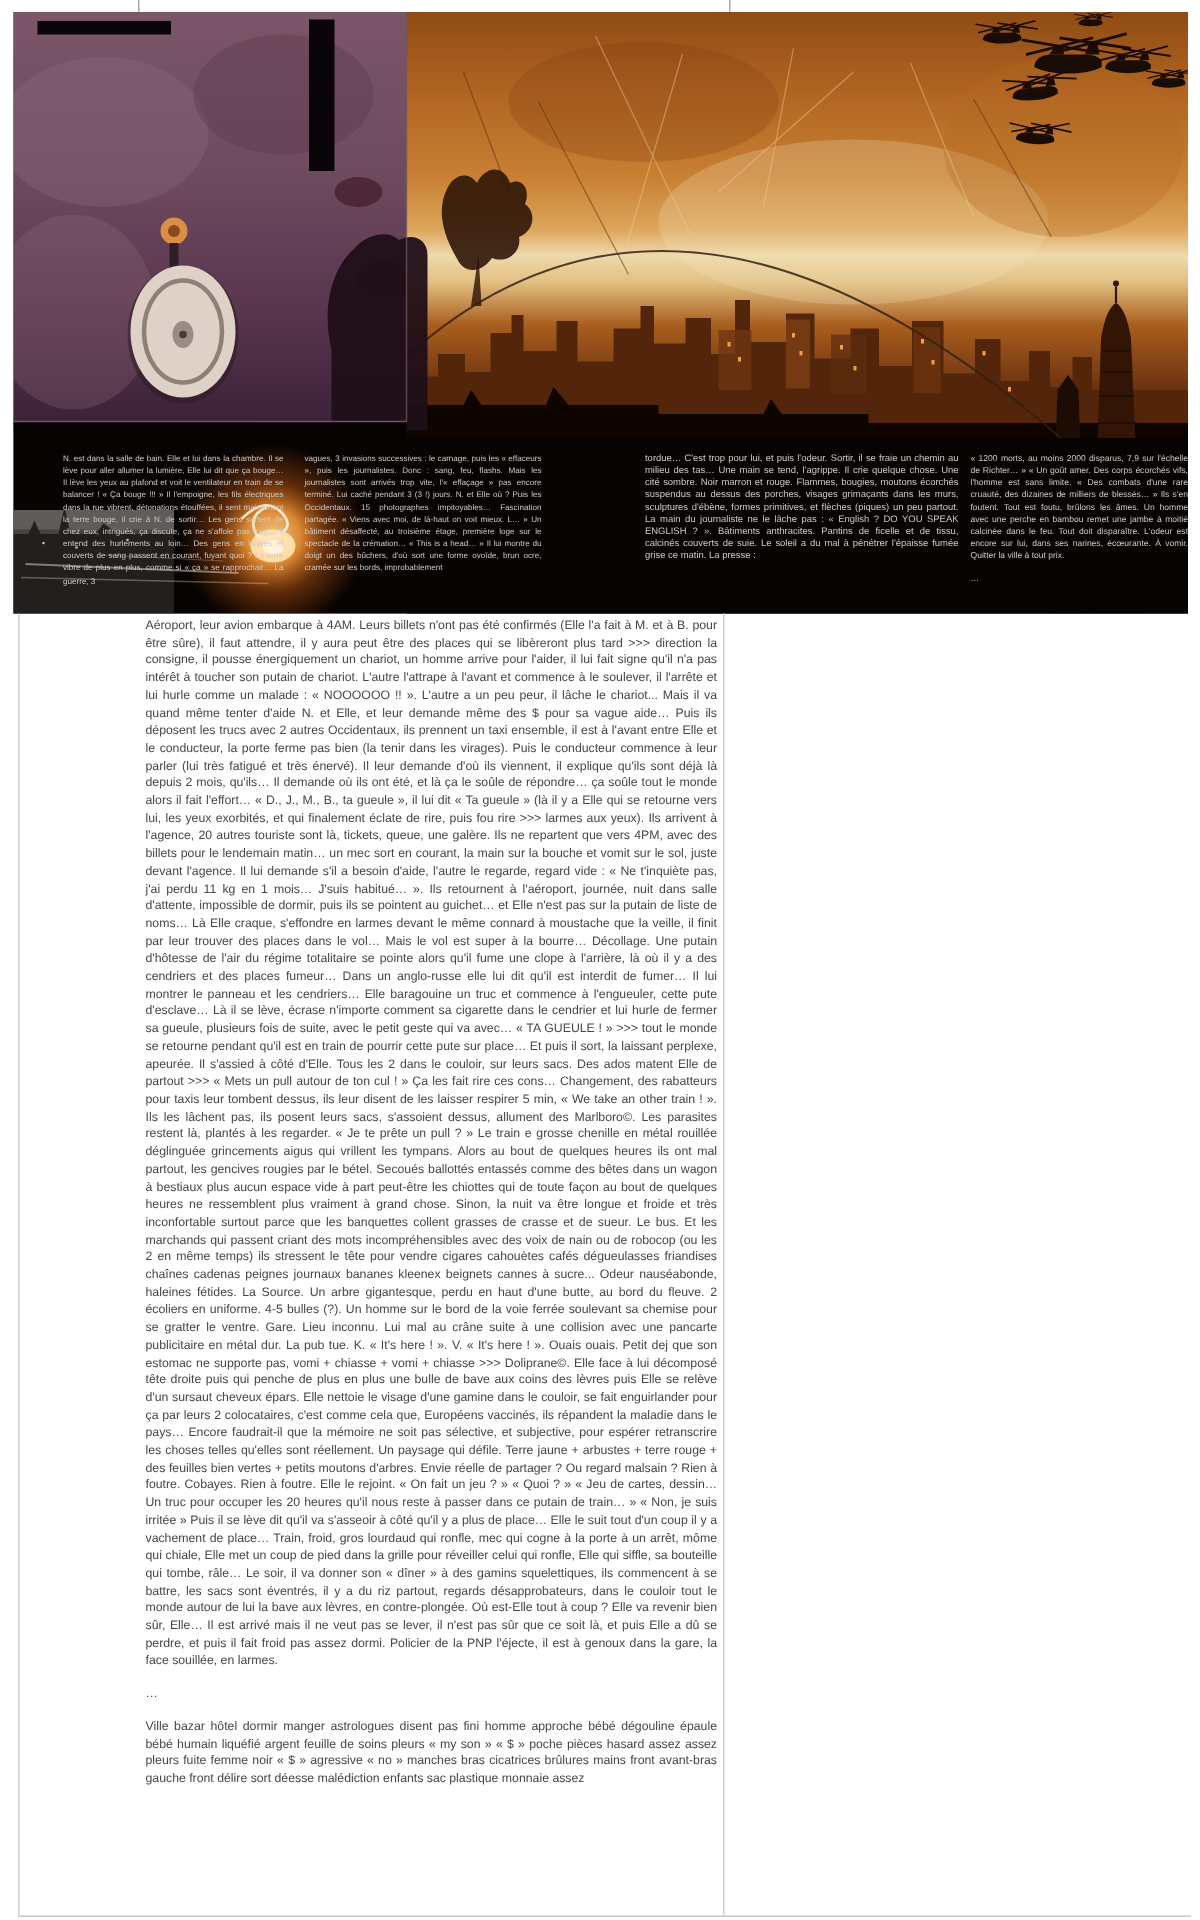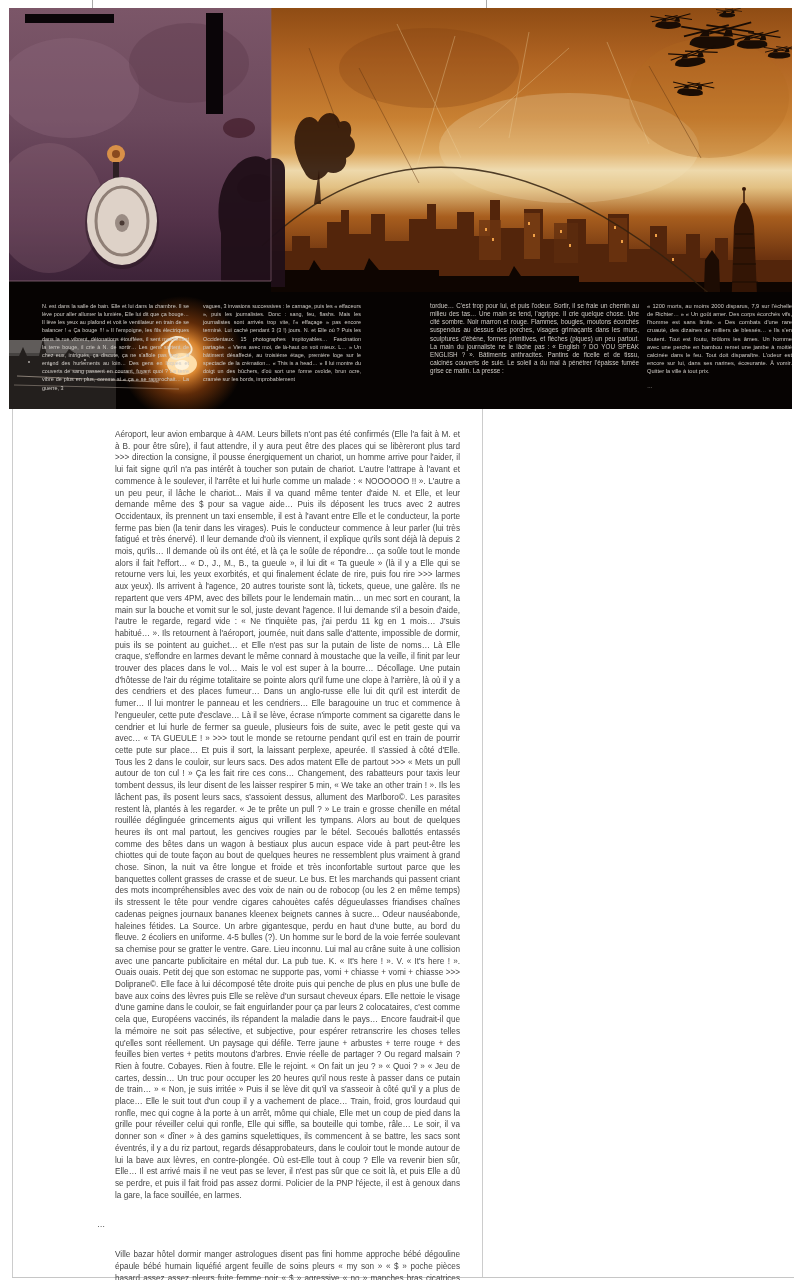--- a/index.html
+++ b/index.html
@@ -20,21 +20,21 @@
   #cap4{left:647px;top:302px;width:145px;font-size:5.7px;}
   #cap4 .dots{margin-top:7px;text-align:left;}
   
   .vrule{position:absolute;top:409px;width:1px;height:868px;background:#cccccc;}
   #rule-left{left:12px;}
   #rule-right{left:482px;}
   #rule-bottom{position:absolute;left:12px;top:1277px;width:782px;height:1px;background:#c6c6c6;}
   
   #bodycol{position:absolute;left:97px;top:411px;width:381px;color:var(--c-body-text,#454545);
            font-size:8.2px;line-height:11.7px;text-align:justify;}
-  #bodycol p{margin:18px;}
+  #bodycol p{margin:0;}
   #bodycol .sep{margin:10px 0;text-align:left;}
 </style>
 </head>
 <body>
 
 <div id="canvas">
 
   <div class="tick" style="left:92px"></div>
   <div class="tick" style="left:486px"></div>
 

